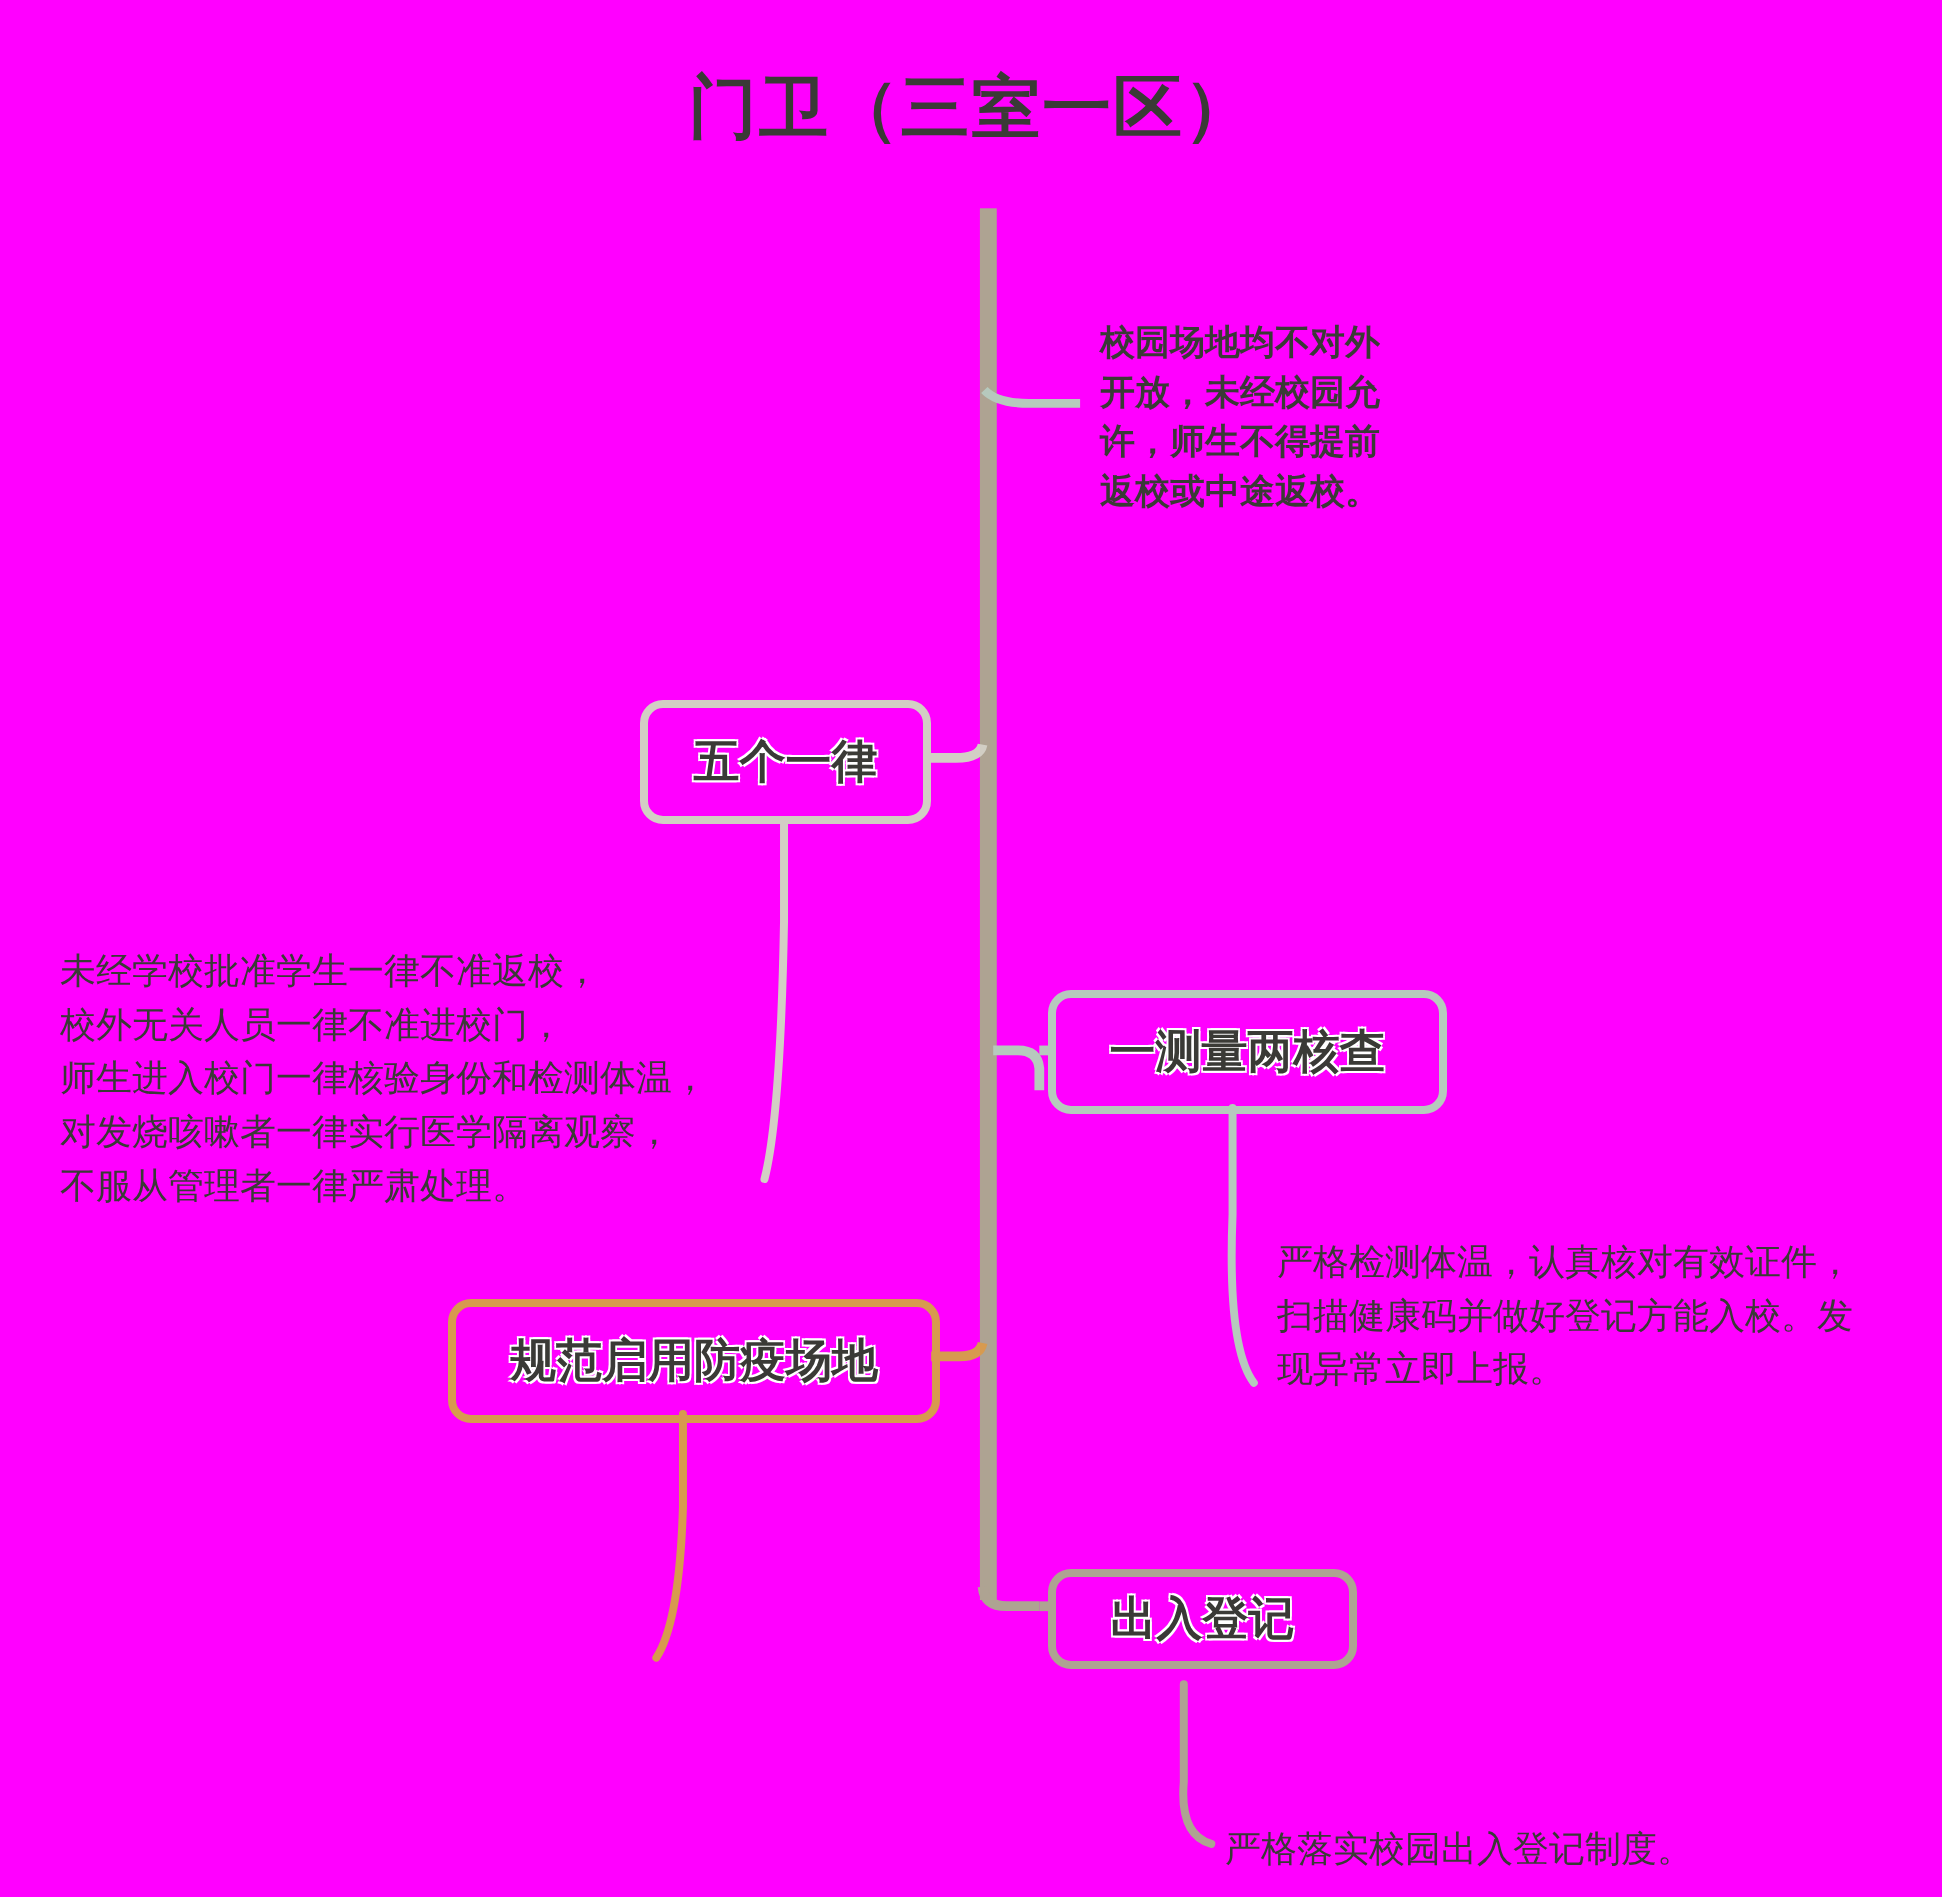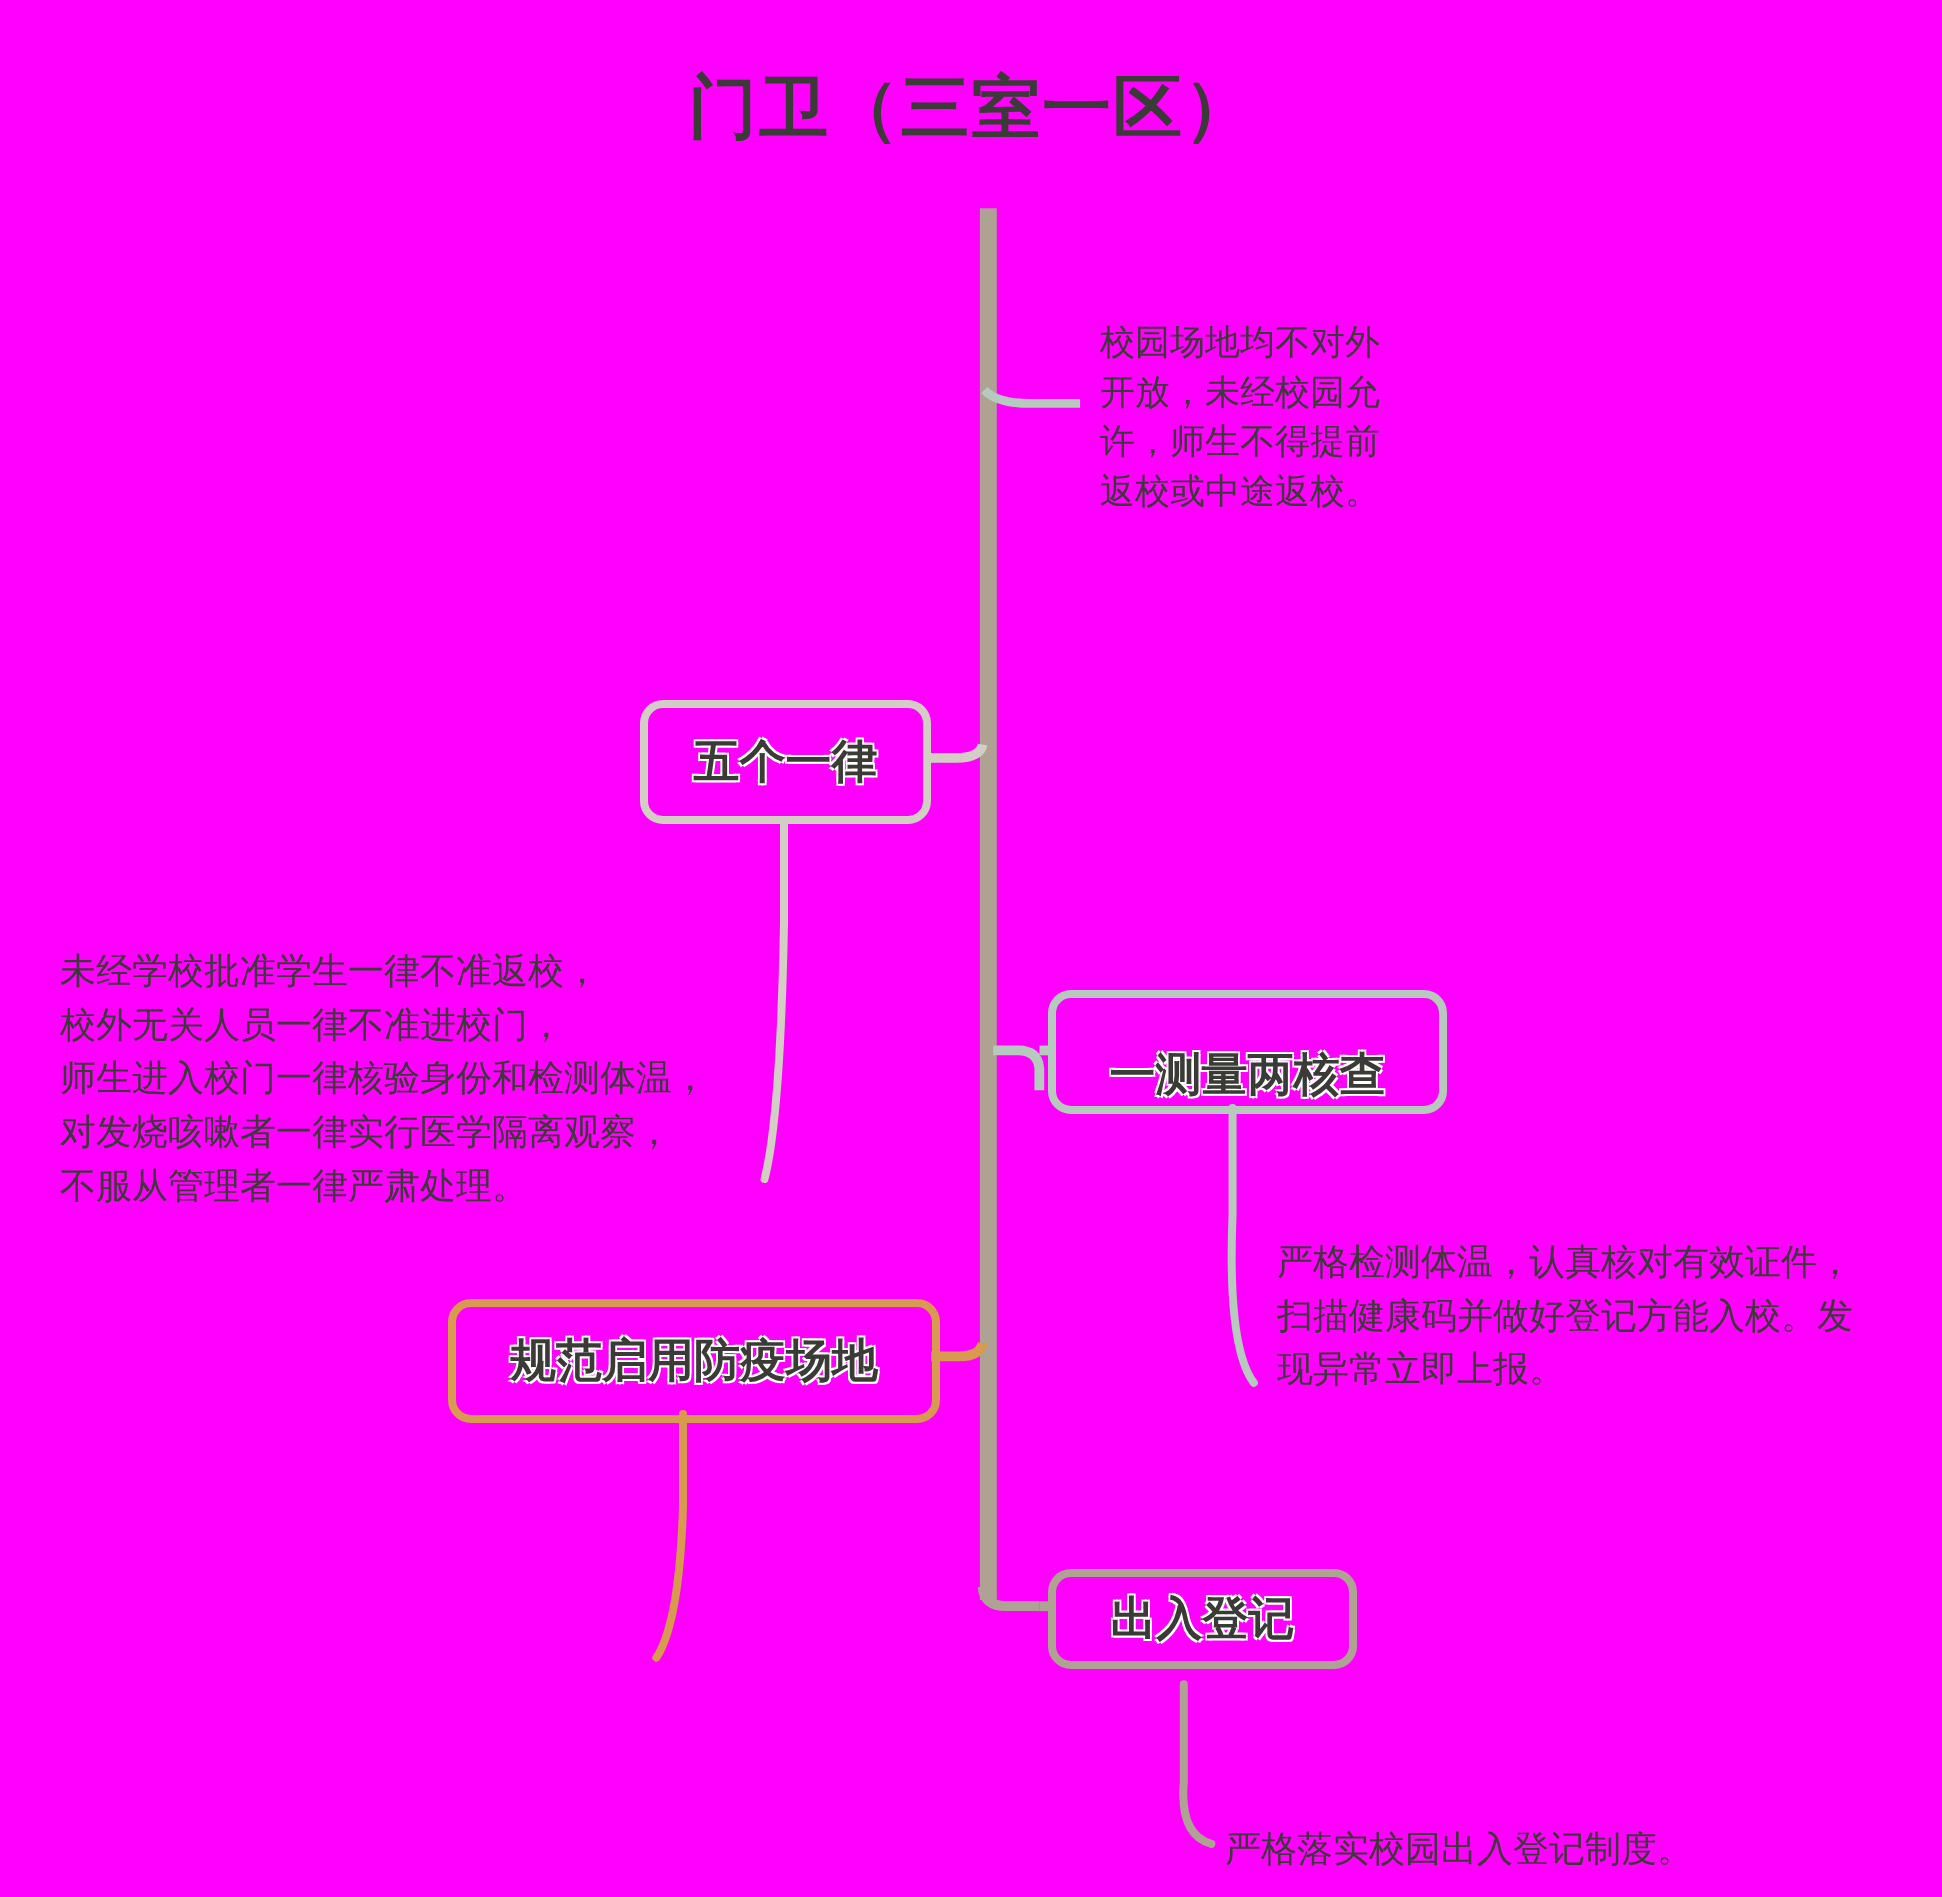--- a/index.html
+++ b/index.html
@@ -48,31 +48,31 @@
     font-weight: bold;
     color: #3a3a36;
     white-space: nowrap;
     text-shadow:
       -1.8px -1.8px 0 #ffffff,
        1.8px -1.8px 0 #ffffff,
       -1.8px  1.8px 0 #ffffff,
        1.8px  1.8px 0 #ffffff;
   }
   .node-grey   { border: 8px solid #d2cec4; align-items: center; }
-  .node-sage   { border: 8px solid #b6c9bd; align-items: flex-end; }
+  .node-sage   { border: 8px solid #b6c9bd; }
   .node-orange { border: 8px solid #d79a4f; }
   .node-khaki  { border: 8px solid #aea392; }
 
   .note {
     position: absolute;
     color: #3a3a36;
     white-space: pre-line;
   }
   .note-bold {
-    font-weight: normal;
+    font-weight: bold;
   }
 </style>
 </head>
 <body>
 
 <div id="canvas">
 
   <svg id="wires" viewBox="0 0 2191 2140" xmlns="http://www.w3.org/2000/svg">
 
     <rect x="1105" y="235" width="19" height="1570" fill="#aea392"></rect>

